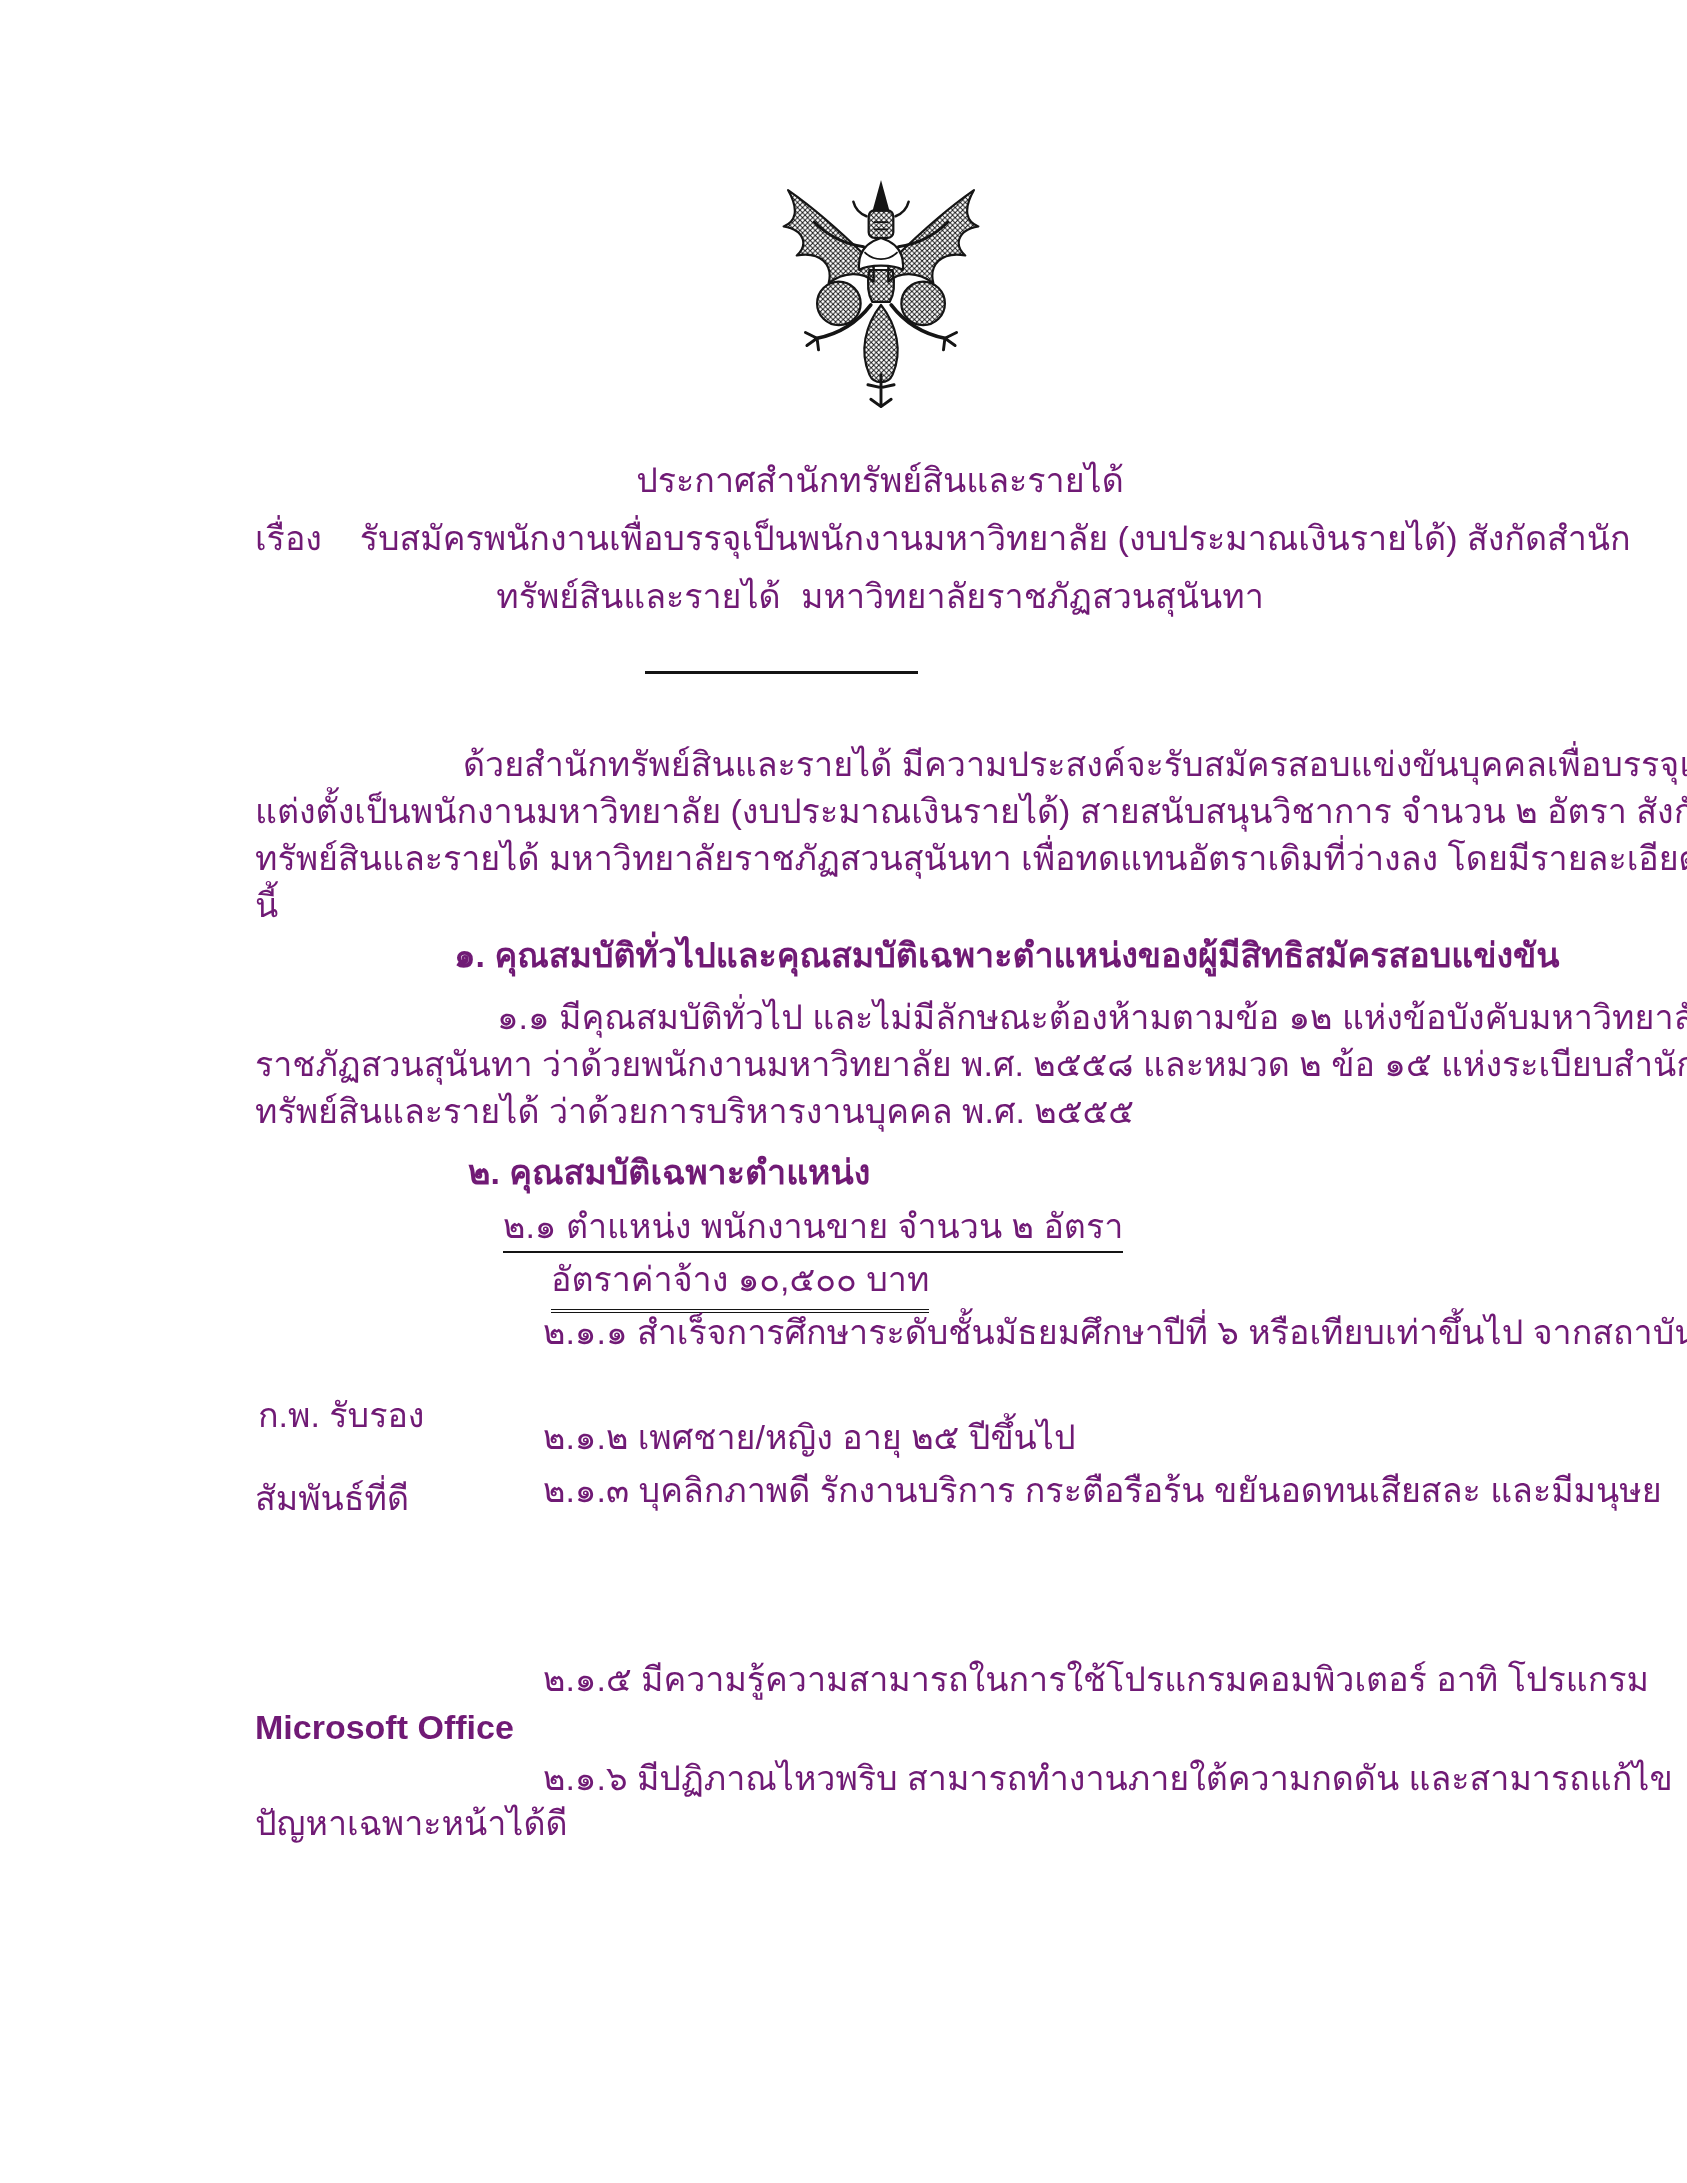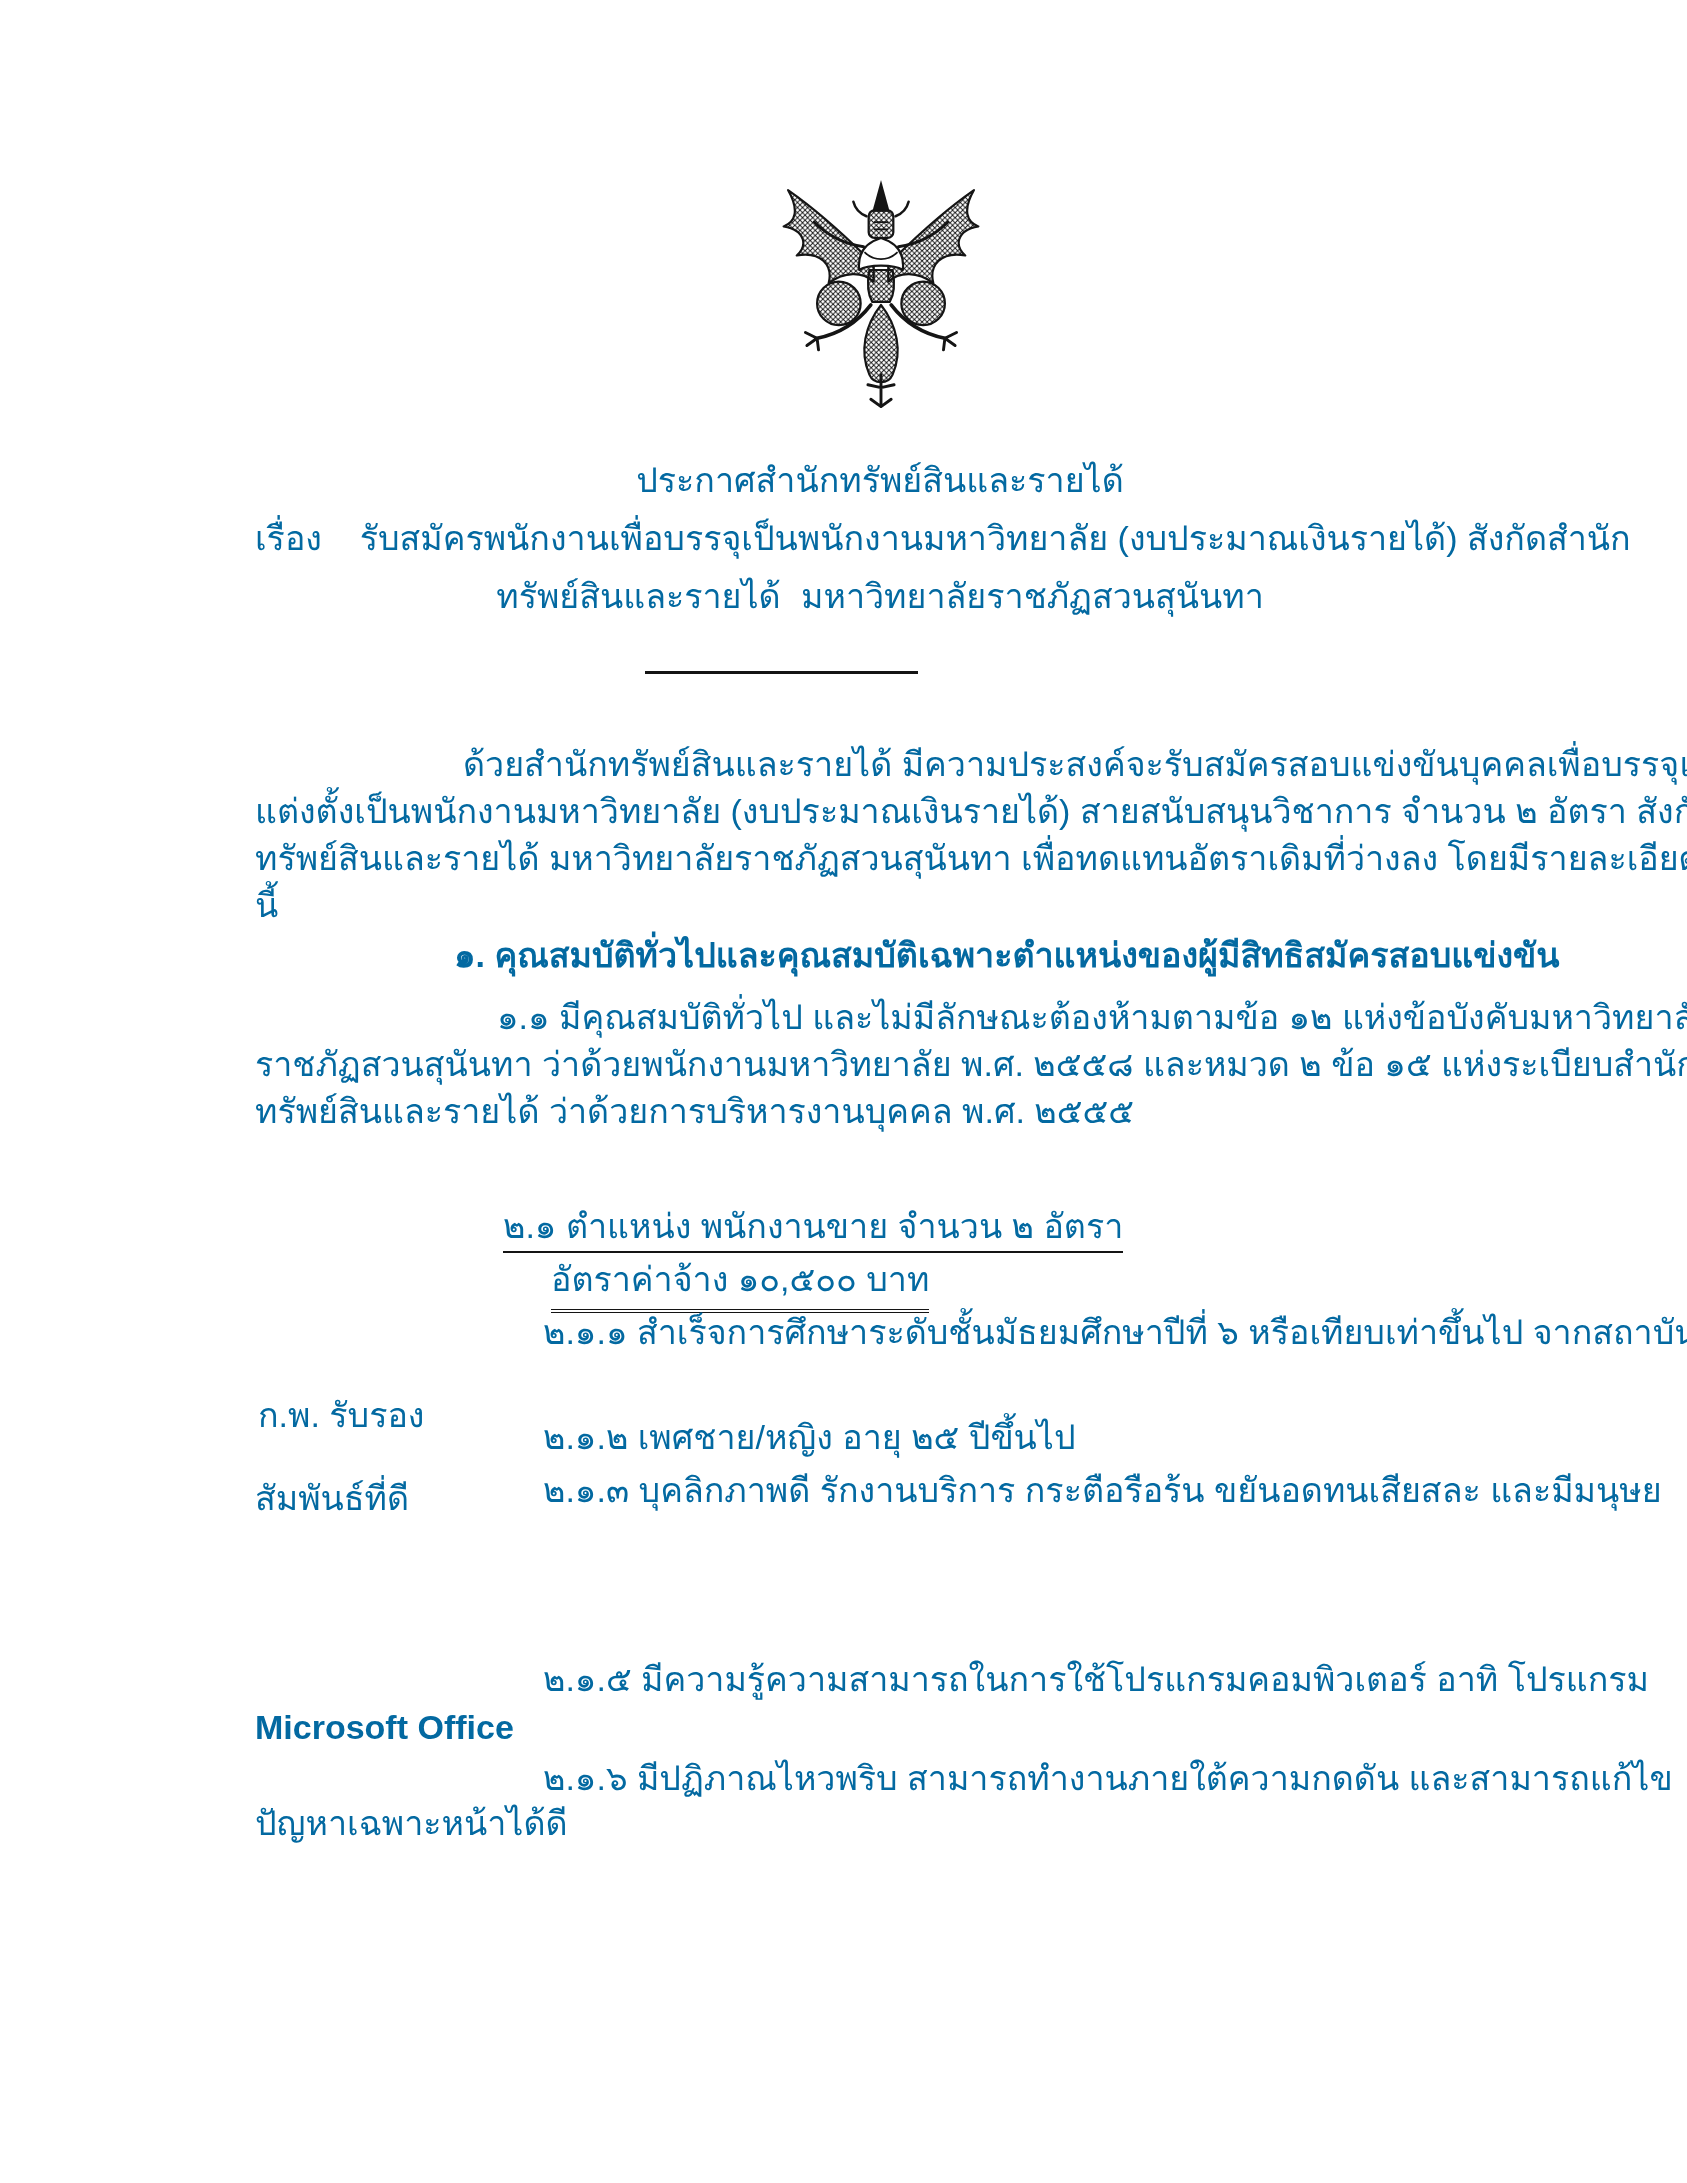--- a/index.html
+++ b/index.html
@@ -2,21 +2,21 @@
 <html style="font-size:10.6px"><head>
 <meta charset="utf-8">
 <style>
   html,body{margin:0;padding:0;background:#9b9b9b;}
   .page{
     position:relative;
     width:1687px;height:2183px;
     background:#ffffff;
     overflow:hidden;
     font-family:"Liberation Sans","DejaVu Sans",sans-serif;
-    color:#0369a1;
+    color:#701a75;
     font-size:34px;
     line-height:46px;
   }
   .line{position:absolute;white-space:nowrap;}
   .center{left:255px;width:1250px;text-align:center;}
   .bold{font-weight:bold;}
   .u-solid{border-bottom:2.6px solid #141414;padding-bottom:6px;}
   .u-double{border-bottom:4.6px double #141414;padding-bottom:11px;}
   .divider{position:absolute;background:#141414;height:3.3px;}
   .emblem{position:absolute;}
@@ -74,20 +74,21 @@
   <div class="line" style="top:741px;left:463px;">ด้วยสำนักทรัพย์สินและรายได้ มีความประสงค์จะรับสมัครสอบแข่งขันบุคคลเพื่อบรรจุและ</div>
   <div class="line" style="top:788px;left:255px;">แต่งตั้งเป็นพนักงานมหาวิทยาลัย (งบประมาณเงินรายได้) สายสนับสนุนวิชาการ จำนวน ๒ อัตรา สังกัดสำนัก</div>
   <div class="line" style="top:835px;left:255px;">ทรัพย์สินและรายได้ มหาวิทยาลัยราชภัฏสวนสุนันทา เพื่อทดแทนอัตราเดิมที่ว่างลง โดยมีรายละเอียดดังต่อไป</div>
   <div class="line" style="top:882px;left:255px;">นี้</div>
 
   <div class="line bold" style="top:932px;left:454px;">๑. คุณสมบัติทั่วไปและคุณสมบัติเฉพาะตำแหน่งของผู้มีสิทธิสมัครสอบแข่งขัน</div>
   <div class="line" style="top:994px;left:497px;">๑.๑ มีคุณสมบัติทั่วไป และไม่มีลักษณะต้องห้ามตามข้อ ๑๒ แห่งข้อบังคับมหาวิทยาลัย</div>
   <div class="line" style="top:1041px;left:255px;">ราชภัฏสวนสุนันทา ว่าด้วยพนักงานมหาวิทยาลัย พ.ศ. ๒๕๕๘ และหมวด ๒ ข้อ ๑๕ แห่งระเบียบสำนัก</div>
   <div class="line" style="top:1088px;left:255px;">ทรัพย์สินและรายได้ ว่าด้วยการบริหารงานบุคคล พ.ศ. ๒๕๕๕</div>
 
+  <div class="line bold" style="top:1149px;left:468px;">๒. คุณสมบัติเฉพาะตำแหน่ง</div>
   <div class="line" style="top:1203px;left:503px;"><span class="u-solid">๒.๑ ตำแหน่ง พนักงานขาย จำนวน ๒ อัตรา</span></div>
   <div class="line" style="top:1256px;left:551px;"><span class="u-double">อัตราค่าจ้าง ๑๐,๕๐๐ บาท</span></div>
 
   <div class="line" style="top:1309px;left:543px;">๒.๑.๑ สำเร็จการศึกษาระดับชั้นมัธยมศึกษาปีที่ ๖ หรือเทียบเท่าขึ้นไป จากสถาบันที่</div>
   <div class="line" style="top:1356px;left:258px;margin-top:36px;">ก.พ. รับรอง</div>
 
   <div class="line" style="top:1414px;left:543px;">๒.๑.๒ เพศชาย/หญิง อายุ ๒๕ ปีขึ้นไป</div>
 
   <div class="line" style="top:1467px;left:543px;">๒.๑.๓ บุคลิกภาพดี รักงานบริการ กระตือรือร้น ขยันอดทนเสียสละ และมีมนุษย</div>
   <div class="line" style="top:1475px;left:255px;">สัมพันธ์ที่ดี</div>

